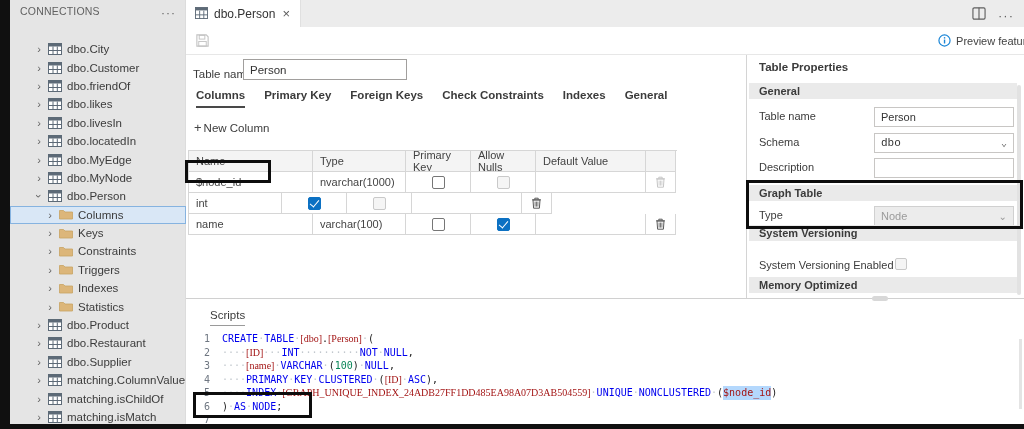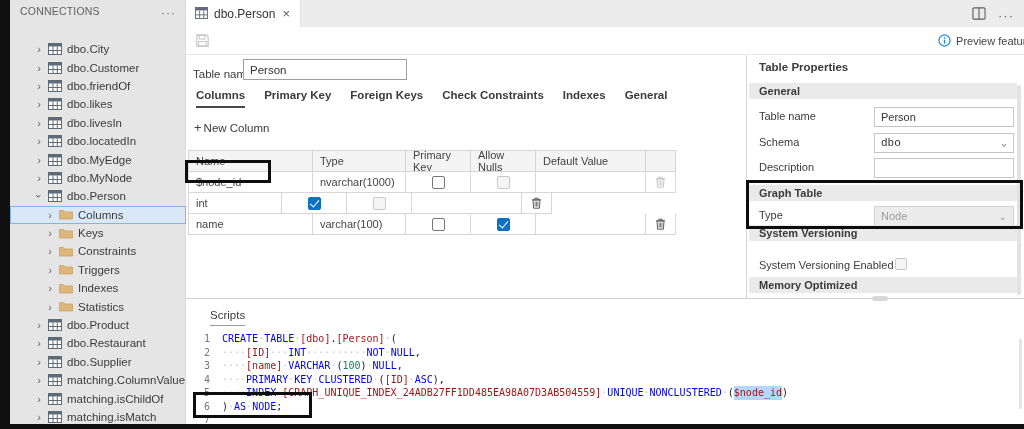--- a/index.html
+++ b/index.html
@@ -72,21 +72,21 @@
   #props-scroll { position:absolute; right:3px; top:30px; width:4px; height:210px; background:#e2e2e2; border-radius:2px; }
 
   
   #scripts { left:186px; top:298px; width:838px; height:126px; background:#fff; border-top:1px solid #d0d0d0; }
   #sash { position:absolute; left:686px; top:-3px; width:16px; height:5px; background:#d8d8d8; border-radius:3px; }
   #scripts-title { position:absolute; left:24px; top:10px; font-size:11.5px; color:#3b3b3b; padding-bottom:4px; border-bottom:1.5px solid #9a9a9a; cursor:pointer; }
   #code { position:absolute; left:0; top:33px; width:830px; font-family:"DejaVu Sans Mono", monospace; font-size:10px; line-height:13.5px; white-space:pre; }
   .cl { display:flex; }
   .ln { width:36px; text-align:right; padding-right:12px; color:#6e7681; flex:none; }
   .kw  { color:#0000ee; }
-  .id  { color:#a31515; }
+  .id  { color:#a31515;font-family:Liberation Serif, serif; }
   .num { color:#098658; }
   .pc  { color:#1b1b1b; }
   .ws  { color:#c2c8ce; }
   .hl  { color:#a31515; background:#b4d8fd; }
   #scripts-scroll { position:absolute; right:2px; top:40px; width:3px; height:70px; background:#e4e4e4; }
 
   
   .anno { position:absolute; border:3px solid #0d0d0d; pointer-events:none; }
   #anno-node-cell  { left:185px; top:160px; width:86px;  height:23px; }
   #anno-graph-sect { left:746px; top:180px; width:277px; height:49px; }

